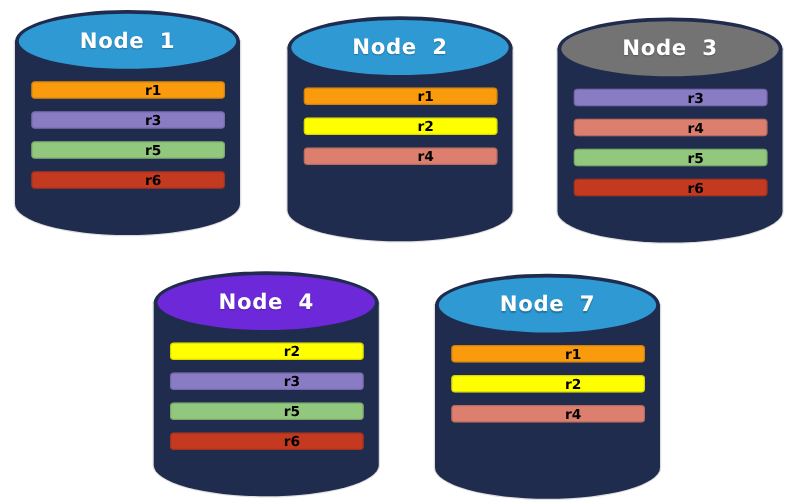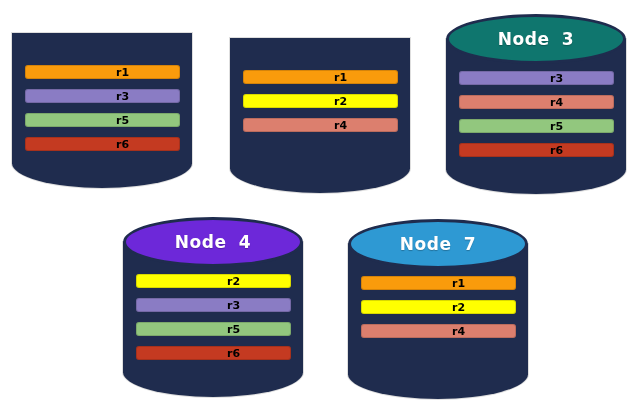--- a/index.html
+++ b/index.html
@@ -76,40 +76,46 @@
     padding-left: 41px;
   }
 </style>
 </head>
 <body>
 
 <div class="canvas">
 
     <div class="node node-0">
       <div class="cyl-body" style="background: rgb(31, 44, 78);"></div>
+      <div class="cyl-top" style="background: rgb(46, 153, 211); border: 3px solid rgb(31, 44, 78);">
+        <span class="node-title" style="color: rgb(255, 255, 255);">Node 1</span>
+      </div>
       <div class="bars">
         <div class="bar" style="background: rgb(249, 155, 12); color: rgb(0, 0, 0);">r1</div>
         <div class="bar" style="background: rgb(138, 124, 196); color: rgb(0, 0, 0);">r3</div>
         <div class="bar" style="background: rgb(146, 199, 126); color: rgb(0, 0, 0);">r5</div>
         <div class="bar" style="background: rgb(196, 58, 33); color: rgb(0, 0, 0);">r6</div>
       </div>
     </div>
 
     <div class="node node-1">
       <div class="cyl-body" style="background: rgb(31, 44, 78);"></div>
+      <div class="cyl-top" style="background: rgb(46, 153, 211); border: 3px solid rgb(31, 44, 78);">
+        <span class="node-title" style="color: rgb(255, 255, 255);">Node 2</span>
+      </div>
       <div class="bars">
         <div class="bar" style="background: rgb(249, 155, 12); color: rgb(0, 0, 0);">r1</div>
         <div class="bar" style="background: rgb(255, 255, 0); color: rgb(0, 0, 0);">r2</div>
         <div class="bar" style="background: rgb(220, 127, 110); color: rgb(0, 0, 0);">r4</div>
       </div>
     </div>
 
     <div class="node node-2">
       <div class="cyl-body" style="background: rgb(31, 44, 78);"></div>
-      <div class="cyl-top" style="background: #0f766e; border: 3px solid rgb(31, 44, 78);">
+      <div class="cyl-top" style="background: #737373; border: 3px solid rgb(31, 44, 78);">
         <span class="node-title" style="color: rgb(255, 255, 255);">Node 3</span>
       </div>
       <div class="bars">
         <div class="bar" style="background: rgb(138, 124, 196); color: rgb(0, 0, 0);">r3</div>
         <div class="bar" style="background: rgb(220, 127, 110); color: rgb(0, 0, 0);">r4</div>
         <div class="bar" style="background: rgb(146, 199, 126); color: rgb(0, 0, 0);">r5</div>
         <div class="bar" style="background: rgb(196, 58, 33); color: rgb(0, 0, 0);">r6</div>
       </div>
     </div>
 

